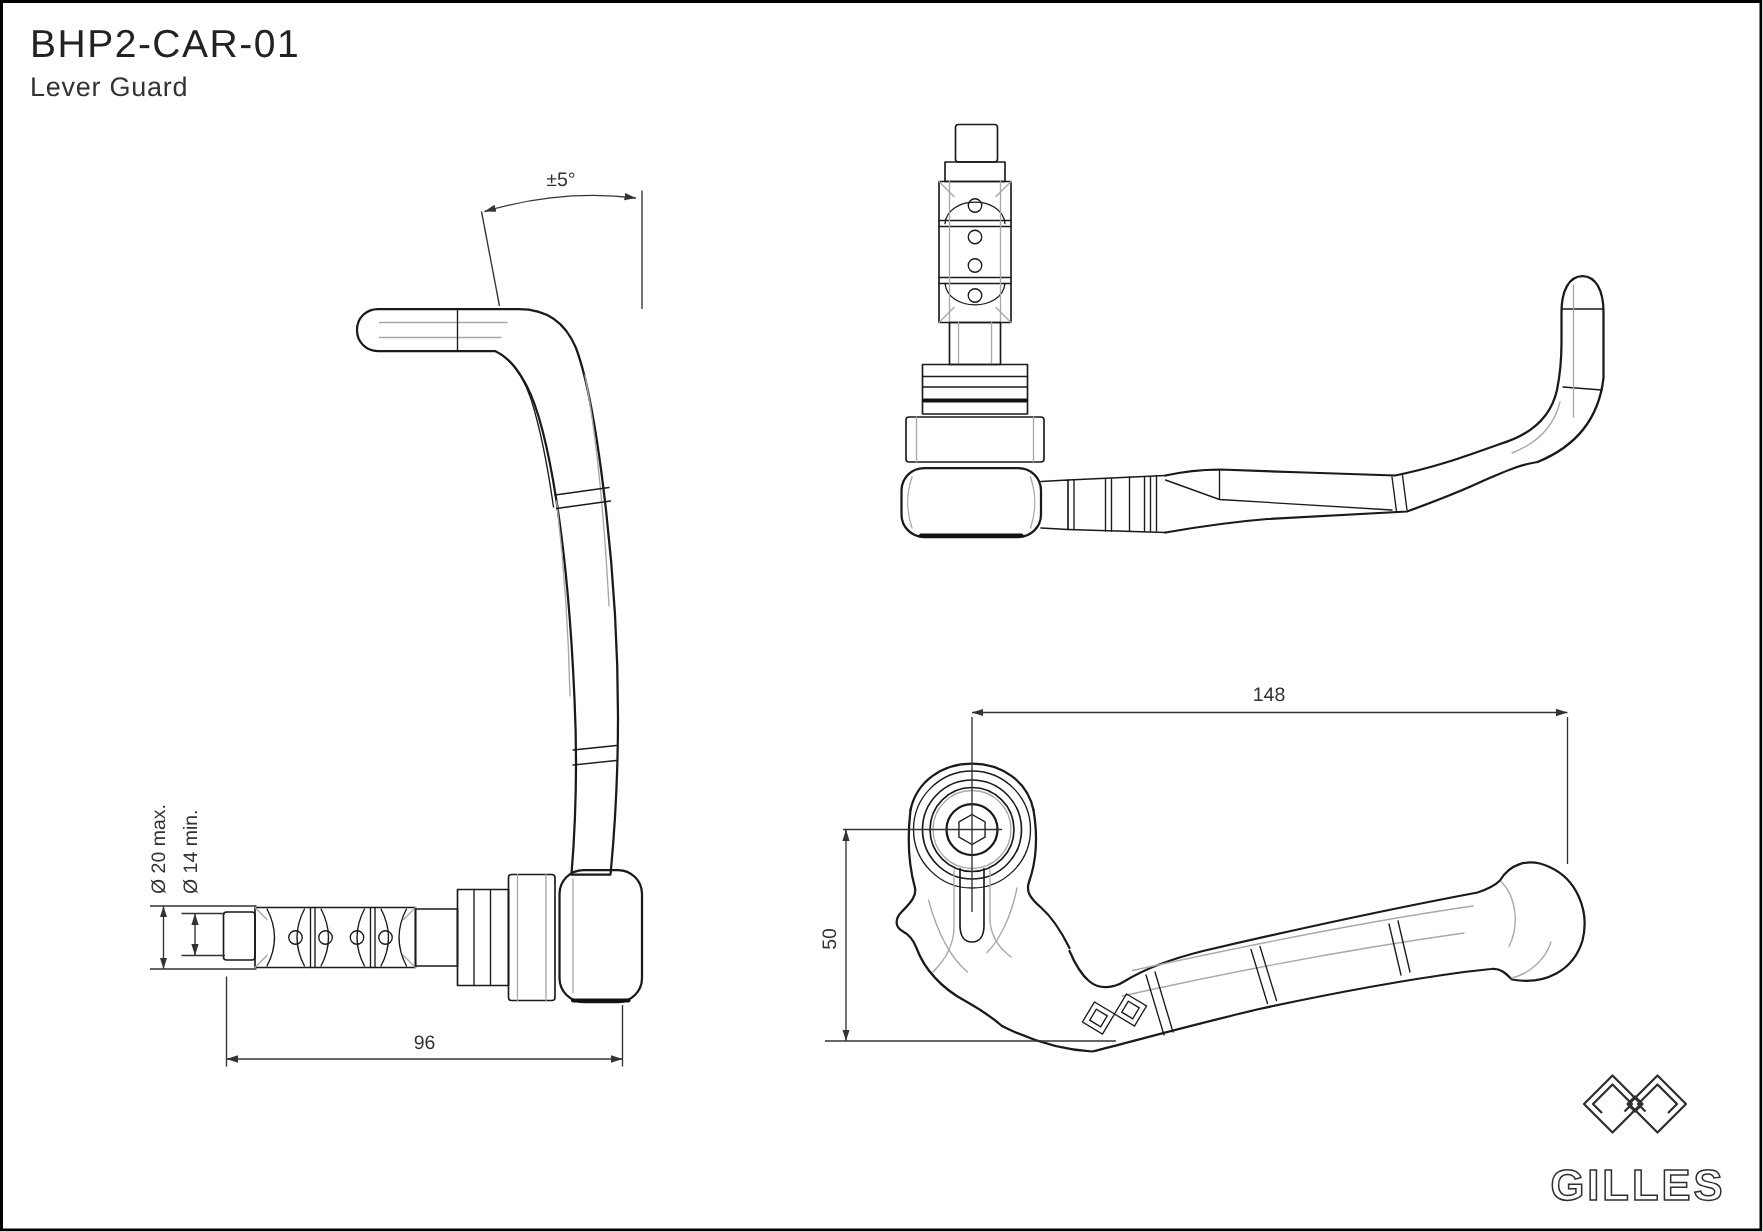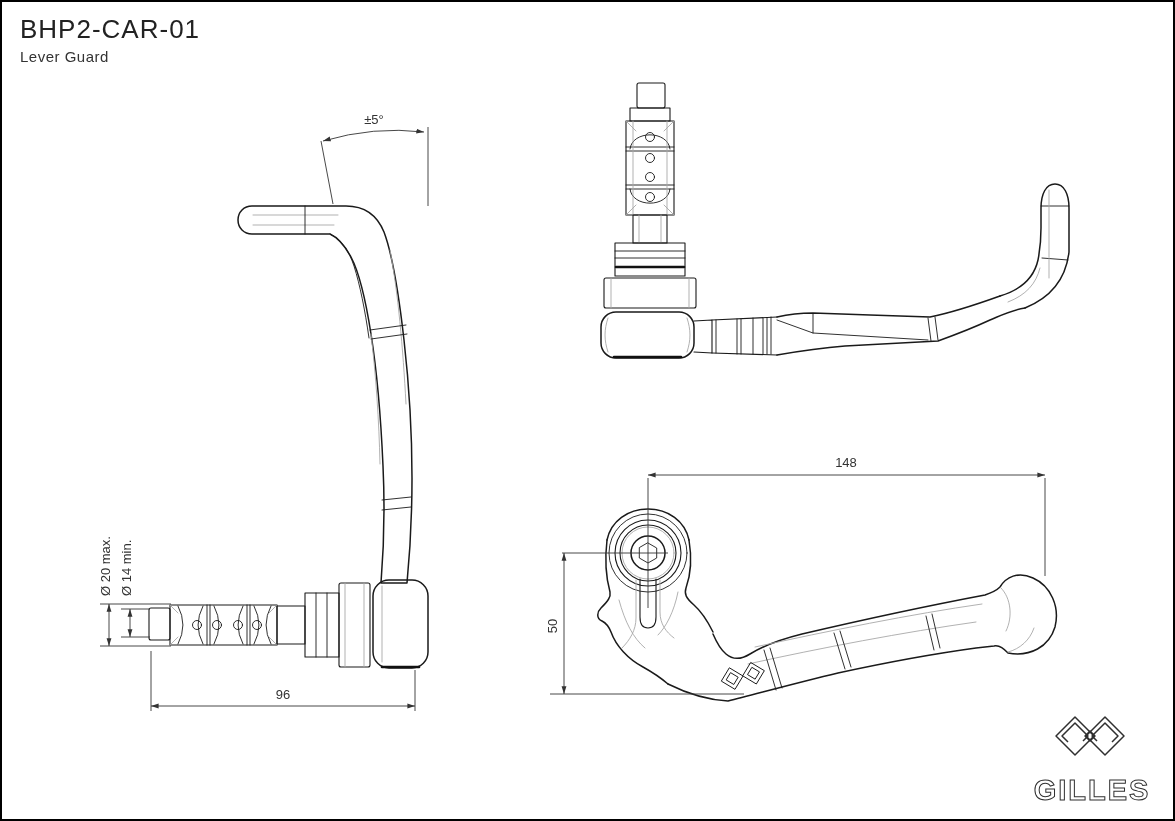--- a/index.html
+++ b/index.html
@@ -5,21 +5,21 @@
   html,body { margin:0; padding:0; background:#e8e8e8; }
   .sheet {
     position:relative; width:1175px; height:821px; background:#ffffff;
     font-family:"Liberation Sans", sans-serif; overflow:hidden;
   }
   .sheet-border {
     position:absolute; inset:0; border:2px solid #000; pointer-events:none; box-sizing:border-box;
   }
   .titleblock { position:absolute; left:20px; top:14px; color:#1f1f1f; }
   .part-number { font-size:26px; letter-spacing:1px; font-weight:400; color:#222; }
-  .part-name  { font-size:15px; letter-spacing:0.5px; margin-top:3px; color:#333; }
+  .part-name  { font-size:18px; letter-spacing:0.5px; margin-top:3px; color:#333; }
   svg.drawing { position:absolute; left:0; top:0; font-family:"Liberation Sans", sans-serif; }
   
   .o  { fill:none; stroke:#1a1a1a; stroke-width:1.5; stroke-linecap:round; stroke-linejoin:round; }
   .m  { fill:none; stroke:#1a1a1a; stroke-width:1.1; stroke-linecap:round; stroke-linejoin:round; }
   .t  { fill:none; stroke:#1a1a1a; stroke-width:0.9; stroke-linecap:round; }
   .l  { fill:none; stroke:#a8a8a8; stroke-width:0.9; stroke-linecap:round; }
   .dk { fill:none; stroke:#111;    stroke-width:2.6; stroke-linecap:round; }
   .d  { fill:none; stroke:#333;    stroke-width:0.9; }
   text.dim { font-size:13px; fill:#333; }
   text.wordmark { font-size:29px; font-weight:bold; letter-spacing:2px;

